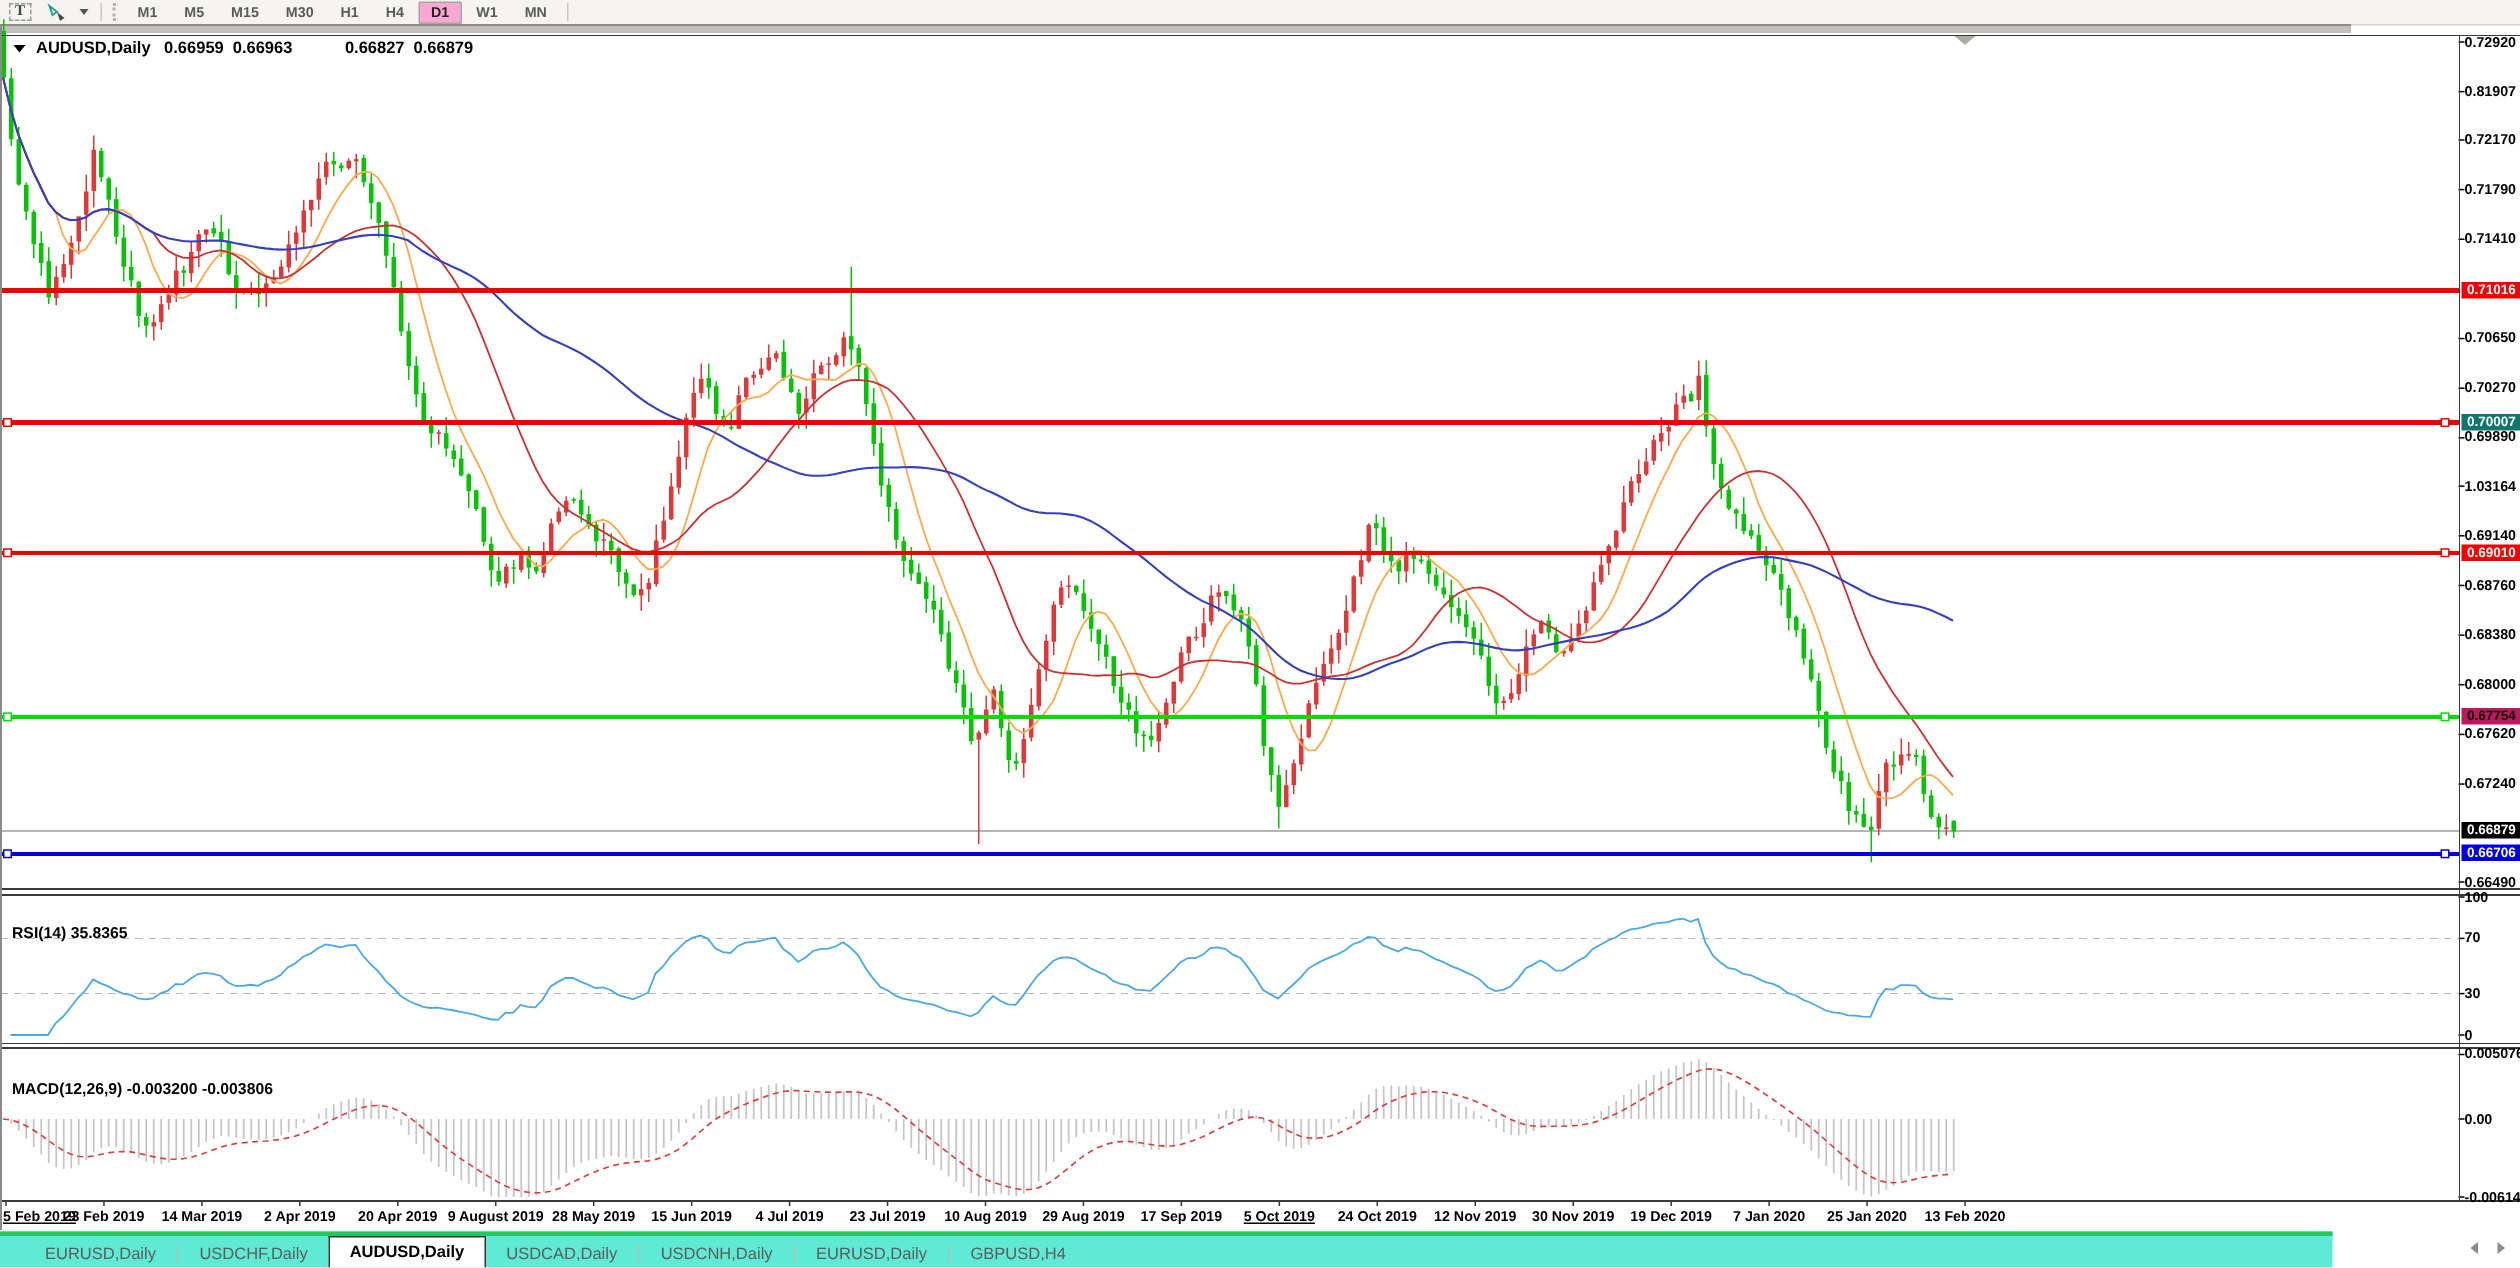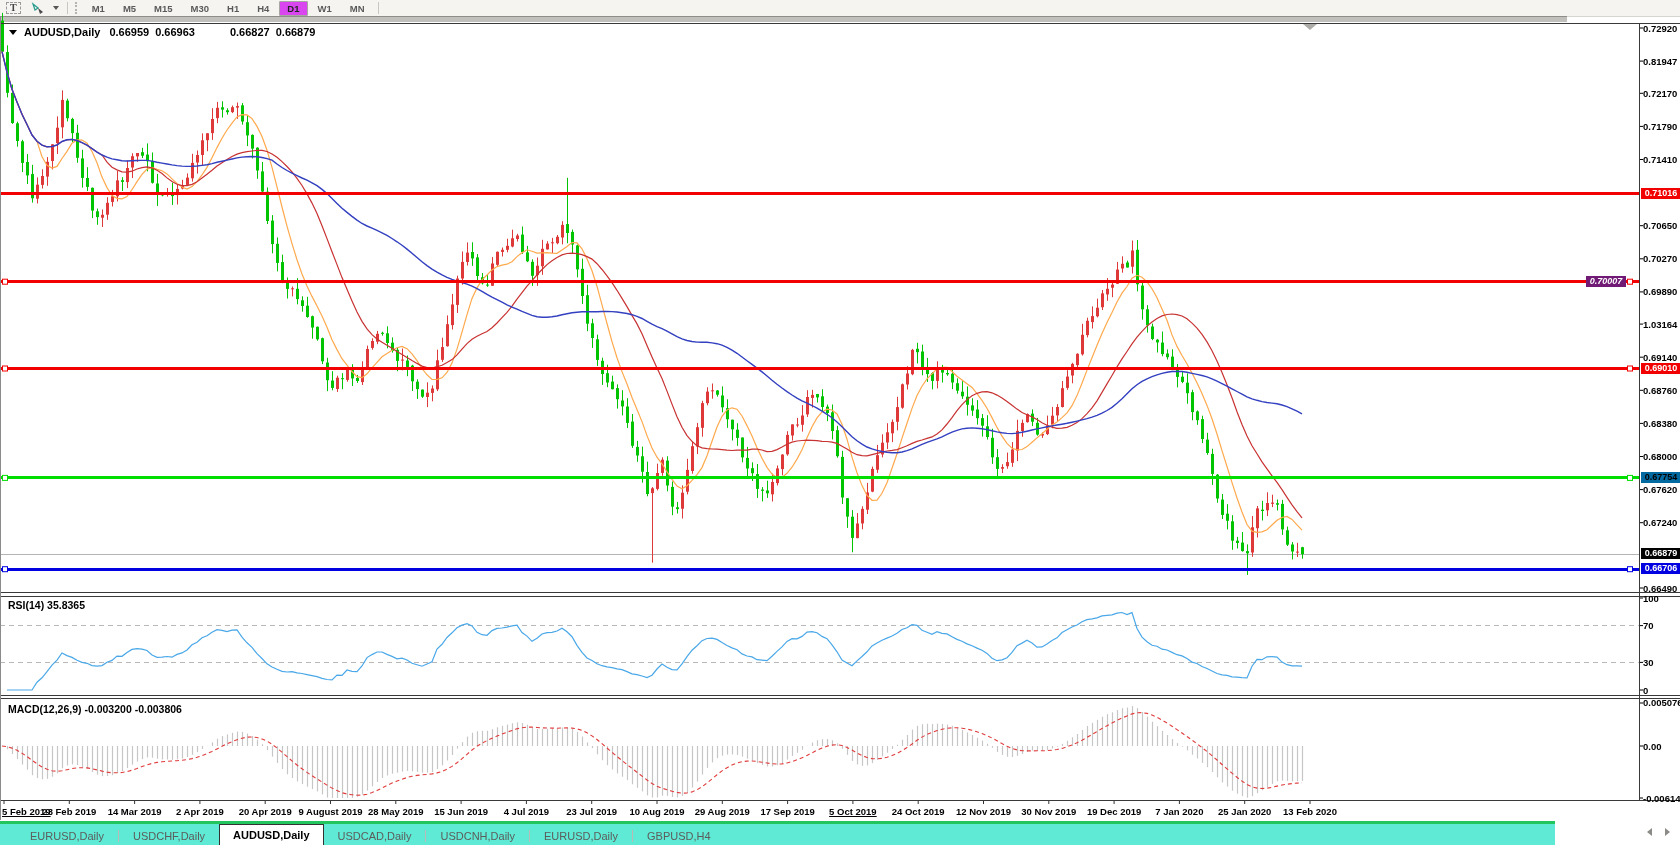--- a/index.html
+++ b/index.html
@@ -10,34 +10,34 @@
            border-bottom:1px solid #d6d4d0;display:flex;align-items:center;}
   .tbtn{height:14px;display:flex;align-items:center;justify-content:center;padding:0 3px;margin-left:3px;}
   .tglyph{font:700 10px "Liberation Serif",serif;color:#444;border:1px dashed #9a9a9a;
           padding:0 3px;line-height:10px;}
   .caret{width:0;height:0;border-left:3px solid transparent;border-right:3px solid transparent;
          border-top:4px solid #555;margin:0 4px;}
   .tsep{width:1px;height:12px;background:#c9c7c3;margin:0 4px;}
   .tgrip{width:3px;height:12px;border-left:2px dotted #b5b3af;margin:0 3px;}
   .tfbtn{font:700 9.5px "Liberation Sans",sans-serif;color:#5a5a5a;padding:1px 7px;margin:0 1px;
          border:1px solid transparent;border-radius:1px;cursor:default;}
-  .tfbtn.pressed{background:#d946ef;border:1px solid #a8a6a2;color:#222;}
+  .tfbtn.pressed{background:#f9a8d4;border:1px solid #a8a6a2;color:#222;}
   
   #chart-svg{position:absolute;left:0;top:0;}
   #labels{position:absolute;left:0;top:0;width:1680px;height:845px;pointer-events:none;overflow:hidden;}
   .axlbl{position:absolute;font:700 9.5px "Liberation Sans",sans-serif;color:#000;white-space:nowrap;}
   .pricebox{position:absolute;font:700 9px "Liberation Sans",sans-serif;color:#fff;
             padding:1px 2px 1px;width:36px;text-align:center;white-space:nowrap;line-height:9px;}
   .datelbl{position:absolute;font:700 9.5px "Liberation Sans",sans-serif;color:#000;white-space:nowrap;}
   #title-row{position:absolute;left:9px;top:26px;display:flex;align-items:center;
              font:700 11px "Liberation Sans",sans-serif;color:#000;}
   .tri-down{width:0;height:0;border-left:4px solid transparent;border-right:4px solid transparent;
             border-top:5px solid #000;margin-right:7px;}
   #title-row .q{margin-left:9px;}
-  .paneltitle{position:absolute;font:700 10.5px "Liberation Sans",sans-serif;color:#000;}
+  .paneltitle{position:absolute;font:700 10.5px "Liberation Sans",sans-serif;color:#000;margin-top:17px;}
   
   #tabbar{position:absolute;left:0;top:821px;width:1555px;height:24px;background:#5eead4;
           border-top:3px solid #22c55e;display:flex;align-items:center;}
   .tab{font:400 11px "Liberation Sans",sans-serif;color:#5c5c5c;padding:4px 14px;cursor:default;}
   .tab.active{background:#fff;border:1px solid #333;border-bottom:1px solid #fff;color:#000;
               font-weight:700;margin-top:-1px;padding:4px 13px 5px;}
   .tabsep{width:1px;height:12px;background:#bbb9b5;}
   #tab-arrows{position:absolute;right:10px;top:828px;display:flex;gap:13px;}
   .arr{width:0;height:0;border-top:4px solid transparent;border-bottom:4px solid transparent;}
   .arr.left{border-right:5px solid #8d8b88;}
@@ -970,27 +970,27 @@
         <line x1="0" x2="1680" y1="695.5" y2="695.5" stroke="#3a3a3a" shape-rendering="crispEdges"></line>
         <line x1="0" x2="1680" y1="698.5" y2="698.5" stroke="#3a3a3a" shape-rendering="crispEdges"></line>
         <line x1="0" x2="1680" y1="800.5" y2="800.5" stroke="#3a3a3a" shape-rendering="crispEdges"></line>
         <line x1="1639.5" x2="1639.5" y1="23" y2="800" stroke="#3a3a3a" shape-rendering="crispEdges"></line>
         <line x1="0.5" x2="0.5" y1="16" y2="820" stroke="#8a8a8a" shape-rendering="crispEdges"></line>
       </g>
     </svg>
 
   <div id="labels">
       <div class="pricebox" style="left: 1641px; top: 188px; background: rgb(242, 0, 0); color: rgb(255, 255, 255);">0.71016</div>
-      <div class="pricebox" style="left: 1586px; top: 276px; background: #701a75; color: rgb(255, 255, 255); font-style: italic;">0.70007</div>
+      <div class="pricebox" style="left: 1641px; top: 276px; background: #0f766e; color: rgb(255, 255, 255);">0.70007</div>
       <div class="pricebox" style="left: 1641px; top: 363px; background: rgb(242, 0, 0); color: rgb(255, 255, 255);">0.69010</div>
-      <div class="pricebox" style="left: 1641px; top: 472px; background: #0369a1; color: rgb(0, 0, 0);">0.67754</div>
+      <div class="pricebox" style="left: 1641px; top: 472px; background: #be185d; color: rgb(0, 0, 0);">0.67754</div>
       <div class="pricebox" style="left: 1641px; top: 563px; background: rgb(0, 0, 224); color: rgb(255, 255, 255);">0.66706</div>
       <div class="pricebox" style="left: 1641px; top: 548px; background: rgb(0, 0, 0); color: rgb(255, 255, 255);">0.66879</div>
       <div class="axlbl" style="left: 1643px; top: 23px;">0.72920</div>
-      <div class="axlbl" style="left: 1643px; top: 56px;">0.81947</div>
+      <div class="axlbl" style="left: 1643px; top: 56px;">0.81907</div>
       <div class="axlbl" style="left: 1643px; top: 88px;">0.72170</div>
       <div class="axlbl" style="left: 1643px; top: 121px;">0.71790</div>
       <div class="axlbl" style="left: 1643px; top: 154px;">0.71410</div>
       <div class="axlbl" style="left: 1643px; top: 220px;">0.70650</div>
       <div class="axlbl" style="left: 1643px; top: 253px;">0.70270</div>
       <div class="axlbl" style="left: 1643px; top: 286px;">0.69890</div>
       <div class="axlbl" style="left: 1643px; top: 319px;">1.03164</div>
       <div class="axlbl" style="left: 1643px; top: 352px;">0.69140</div>
       <div class="axlbl" style="left: 1643px; top: 385px;">0.68760</div>
       <div class="axlbl" style="left: 1643px; top: 418px;">0.68380</div>

